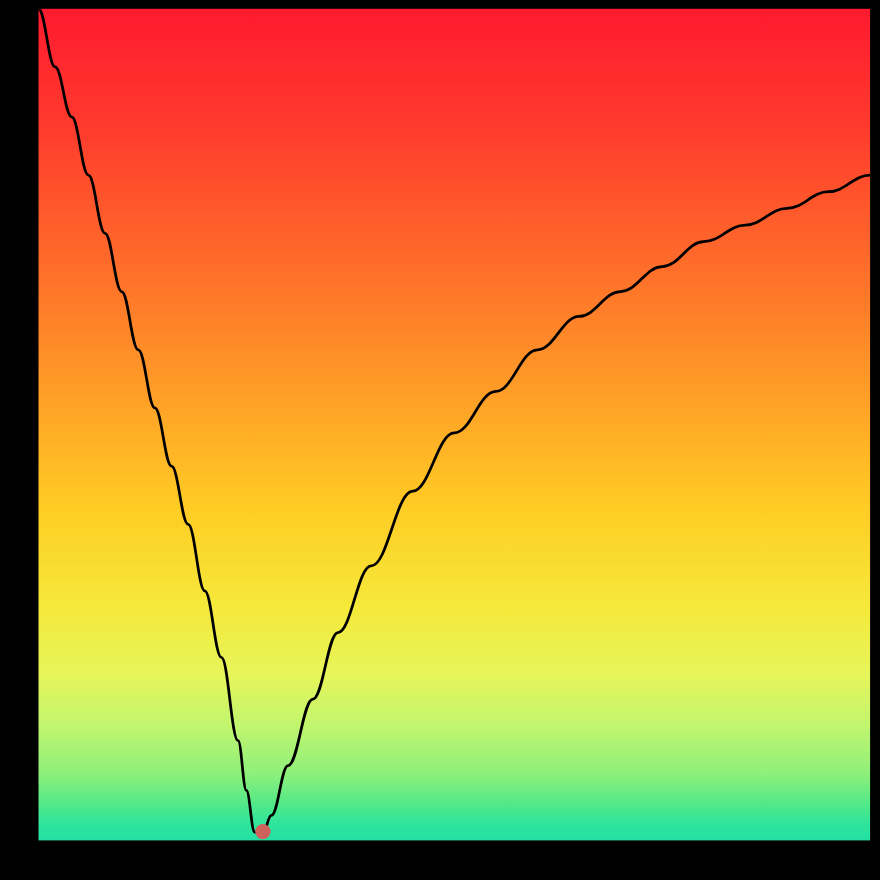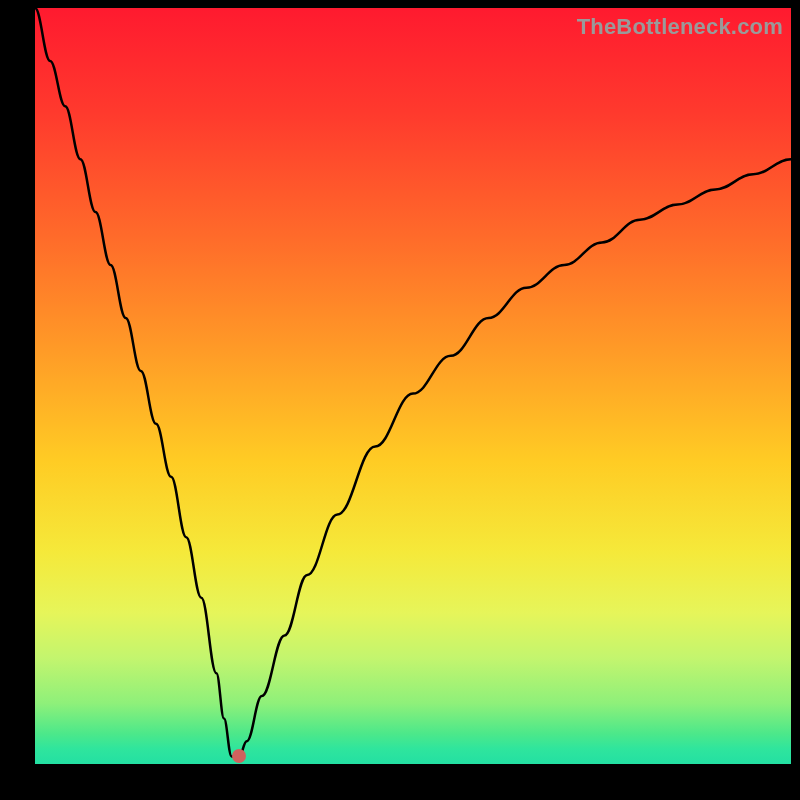--- a/index.html
+++ b/index.html
@@ -64,19 +64,18 @@
     border-radius: 50%;
     background: #d0625e;
     transform: translate(-50%, -50%);
   }
 </style>
 </head>
 <body>
 
 <div class="chart-outer">
   <div class="plot-area">
-    <div class="watermark">TheBottleneck.com</div>
     <svg class="curve" viewBox="0 0 756 756" preserveAspectRatio="none">
       <path id="curve-path" fill="none" stroke="#000" stroke-width="2.5" stroke-linejoin="round" stroke-linecap="round" d="M 0.0 0.0 C 6.0 0.0, 9.1 52.9, 15.1 52.9 C 21.2 52.9, 24.2 98.3, 30.2 98.3 C 36.3 98.3, 39.3 151.2, 45.4 151.2 C 51.4 151.2, 54.4 204.1, 60.5 204.1 C 66.5 204.1, 69.6 257.0, 75.6 257.0 C 81.6 257.0, 84.7 310.0, 90.7 310.0 C 96.8 310.0, 99.8 362.9, 105.8 362.9 C 111.9 362.9, 114.9 415.8, 121.0 415.8 C 127.0 415.8, 130.0 468.7, 136.1 468.7 C 142.1 468.7, 145.2 529.2, 151.2 529.2 C 157.2 529.2, 160.3 589.7, 166.3 589.7 C 172.4 589.7, 175.4 665.3, 181.4 665.3 C 184.5 665.3, 186.0 710.6, 189.0 710.6 C 192.0 710.6, 193.5 748.4, 196.6 748.4 C 199.6 748.4, 201.1 748.4, 204.1 748.4 C 207.1 748.4, 208.7 733.3, 211.7 733.3 C 217.7 733.3, 220.8 688.0, 226.8 688.0 C 235.9 688.0, 240.4 627.5, 249.5 627.5 C 258.6 627.5, 263.1 567.0, 272.2 567.0 C 284.3 567.0, 290.3 506.5, 302.4 506.5 C 317.5 506.5, 325.1 438.5, 340.2 438.5 C 355.3 438.5, 362.9 385.6, 378.0 385.6 C 393.1 385.6, 400.7 347.8, 415.8 347.8 C 430.9 347.8, 438.5 310.0, 453.6 310.0 C 468.7 310.0, 476.3 279.7, 491.4 279.7 C 506.5 279.7, 514.1 257.0, 529.2 257.0 C 544.3 257.0, 551.9 234.4, 567.0 234.4 C 582.1 234.4, 589.7 211.7, 604.8 211.7 C 619.9 211.7, 627.5 196.6, 642.6 196.6 C 657.7 196.6, 665.3 181.4, 680.4 181.4 C 695.5 181.4, 703.1 166.3, 718.2 166.3 C 733.3 166.3, 740.9 151.2, 756.0 151.2"></path>
     </svg>
     <div class="dot" id="marker-dot" style="left: 204.12px; top: 748.44px; background: rgb(208, 98, 94);"></div>
   </div>
 </div>
 
 </body></html>

